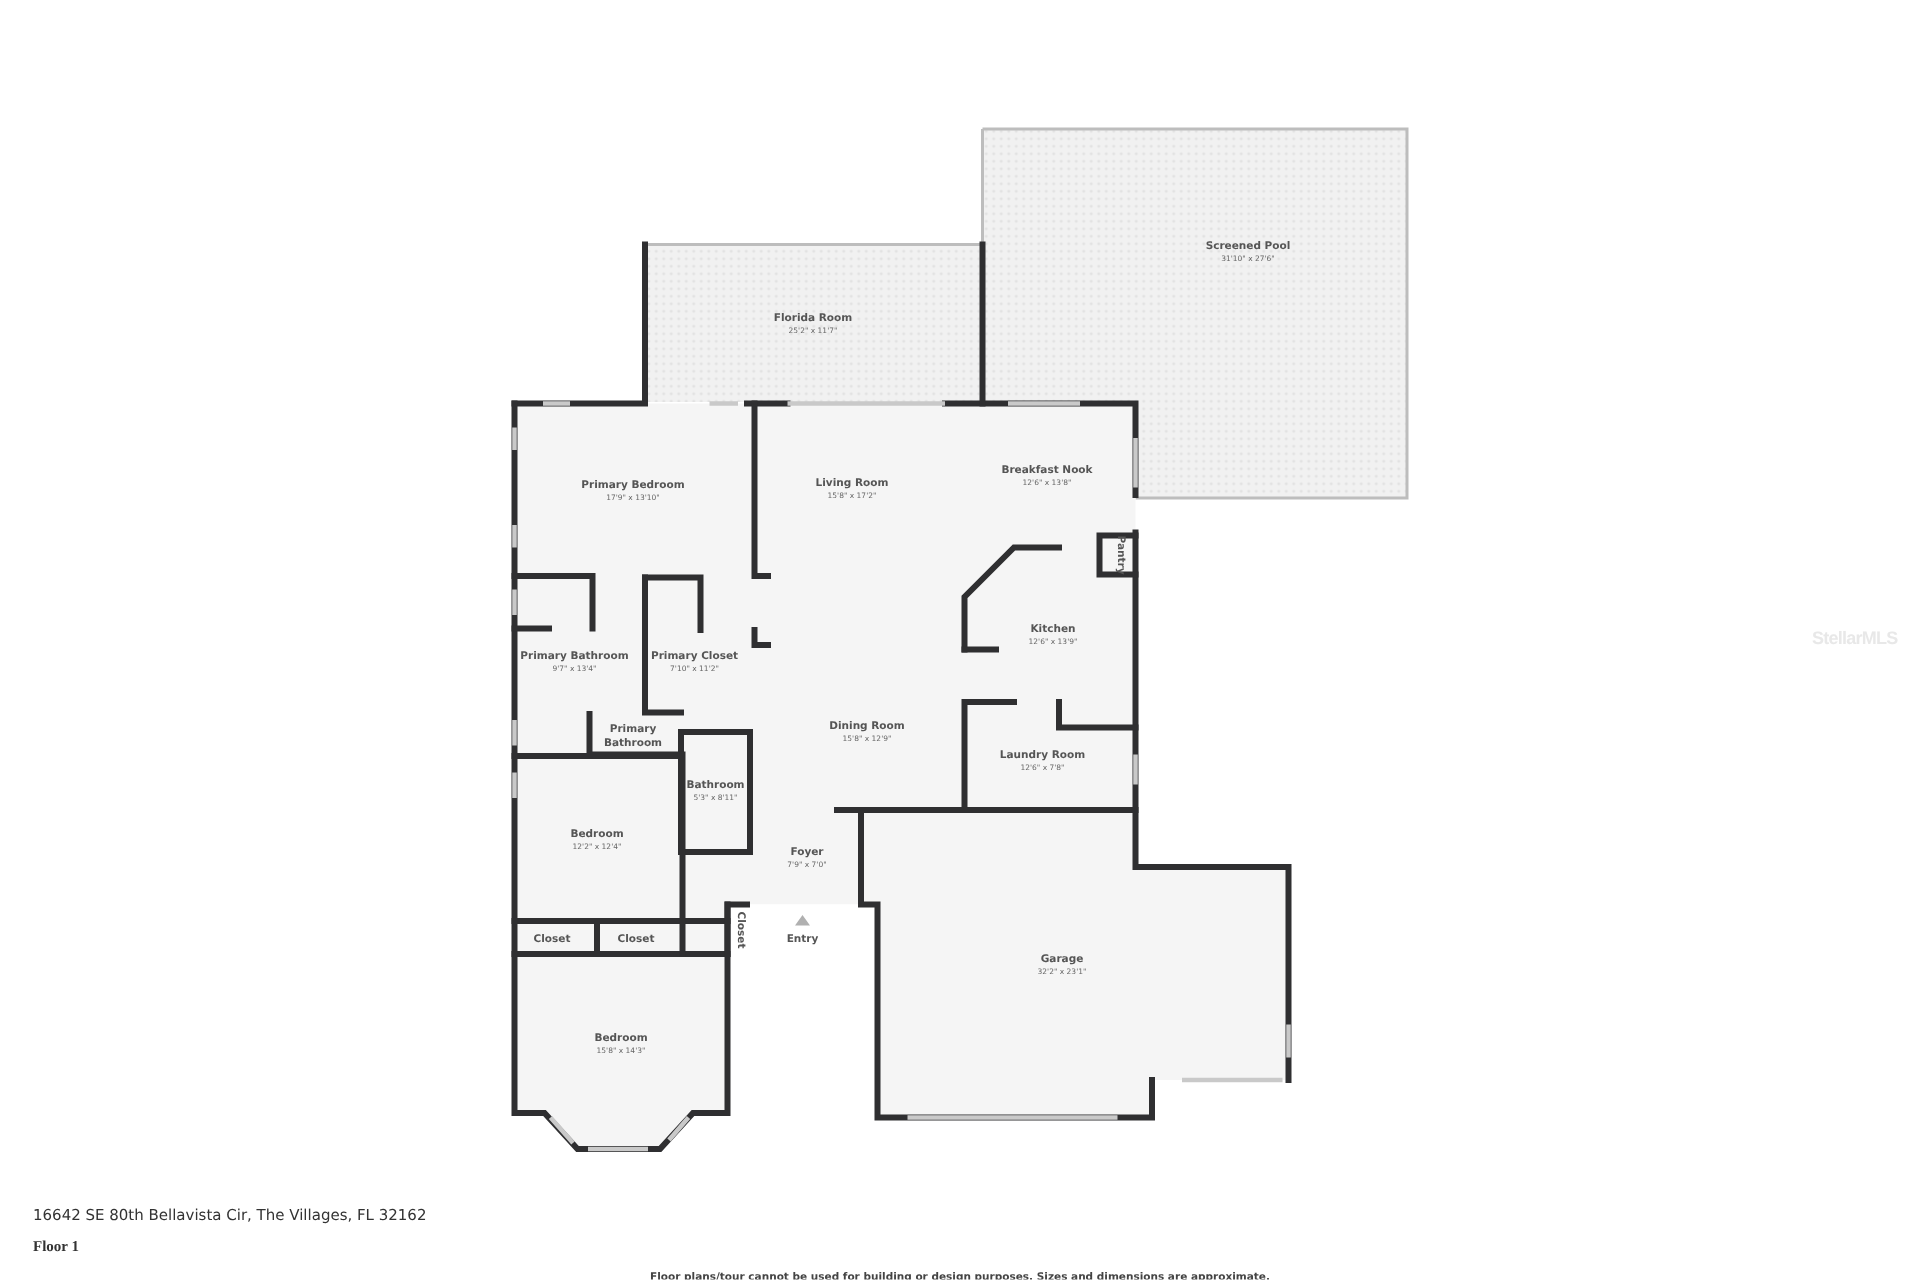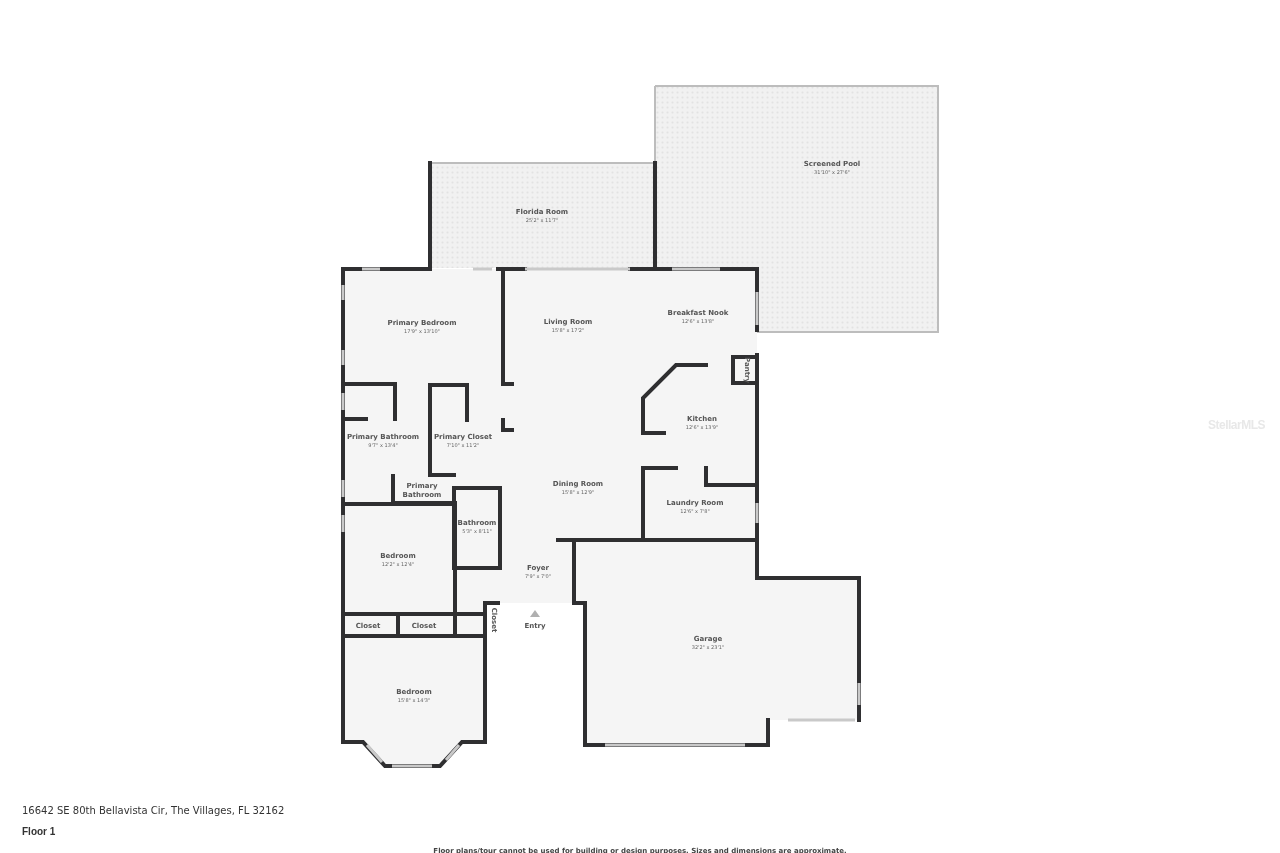--- a/index.html
+++ b/index.html
@@ -4,21 +4,21 @@
 <style>
   html, body { margin:0; padding:0; background:#ffffff; }
   body { width:1280px; height:853px; position:relative; overflow:hidden; font-family:"DejaVu Sans", sans-serif; }
   #plan { position:absolute; left:0; top:0; width:1280px; height:853px; }
   .wall { stroke:#2f2f31; stroke-width:4; fill:none; stroke-linecap:square; }
   .window { stroke:#c9c9c9; stroke-width:3; fill:none; }
   .screen { stroke:#bdbdbd; stroke-width:2; fill:none; }
   .room-name { font-size:7px; font-weight:bold; fill:#555; text-anchor:middle; font-family:"DejaVu Sans", sans-serif; }
   .room-dim { font-size:5px; fill:#666; text-anchor:middle; font-family:"DejaVu Sans", sans-serif; }
   .footer-address { position:absolute; left:22px; top:805px; font-size:10px; font-weight:normal; color:#333; font-family:"DejaVu Sans", sans-serif; }
-  .footer-floor { position:absolute; left:22px; top:826px; font-size:10px; font-weight:bold; color:#333; font-family:Liberation Sans, sans-serif; }
+  .footer-floor { position:absolute; left:22px; top:826px; font-size:10px; font-weight:bold; color:#333; font-family:Liberation Serif, serif; }
   .disclaimer { position:absolute; left:0; width:1280px; top:831px; text-align:center; font-size:7px; font-weight:bold; color:#444; font-family:"DejaVu Sans", sans-serif;margin-top:16px; }
   .watermark { position:absolute; left:1208px; top:418px; font-size:12px; font-weight:bold; color:#e8e8e8; font-family:"Liberation Sans", sans-serif; letter-spacing:-0.5px; }
 </style>
 </head>
 <body>
 
 <svg id="plan" viewBox="0 0 1280 853" xmlns="http://www.w3.org/2000/svg">
   <defs>
     <pattern id="tile" width="5" height="5" patternUnits="userSpaceOnUse">
       <rect width="5" height="5" fill="#f1f1f1"></rect>

